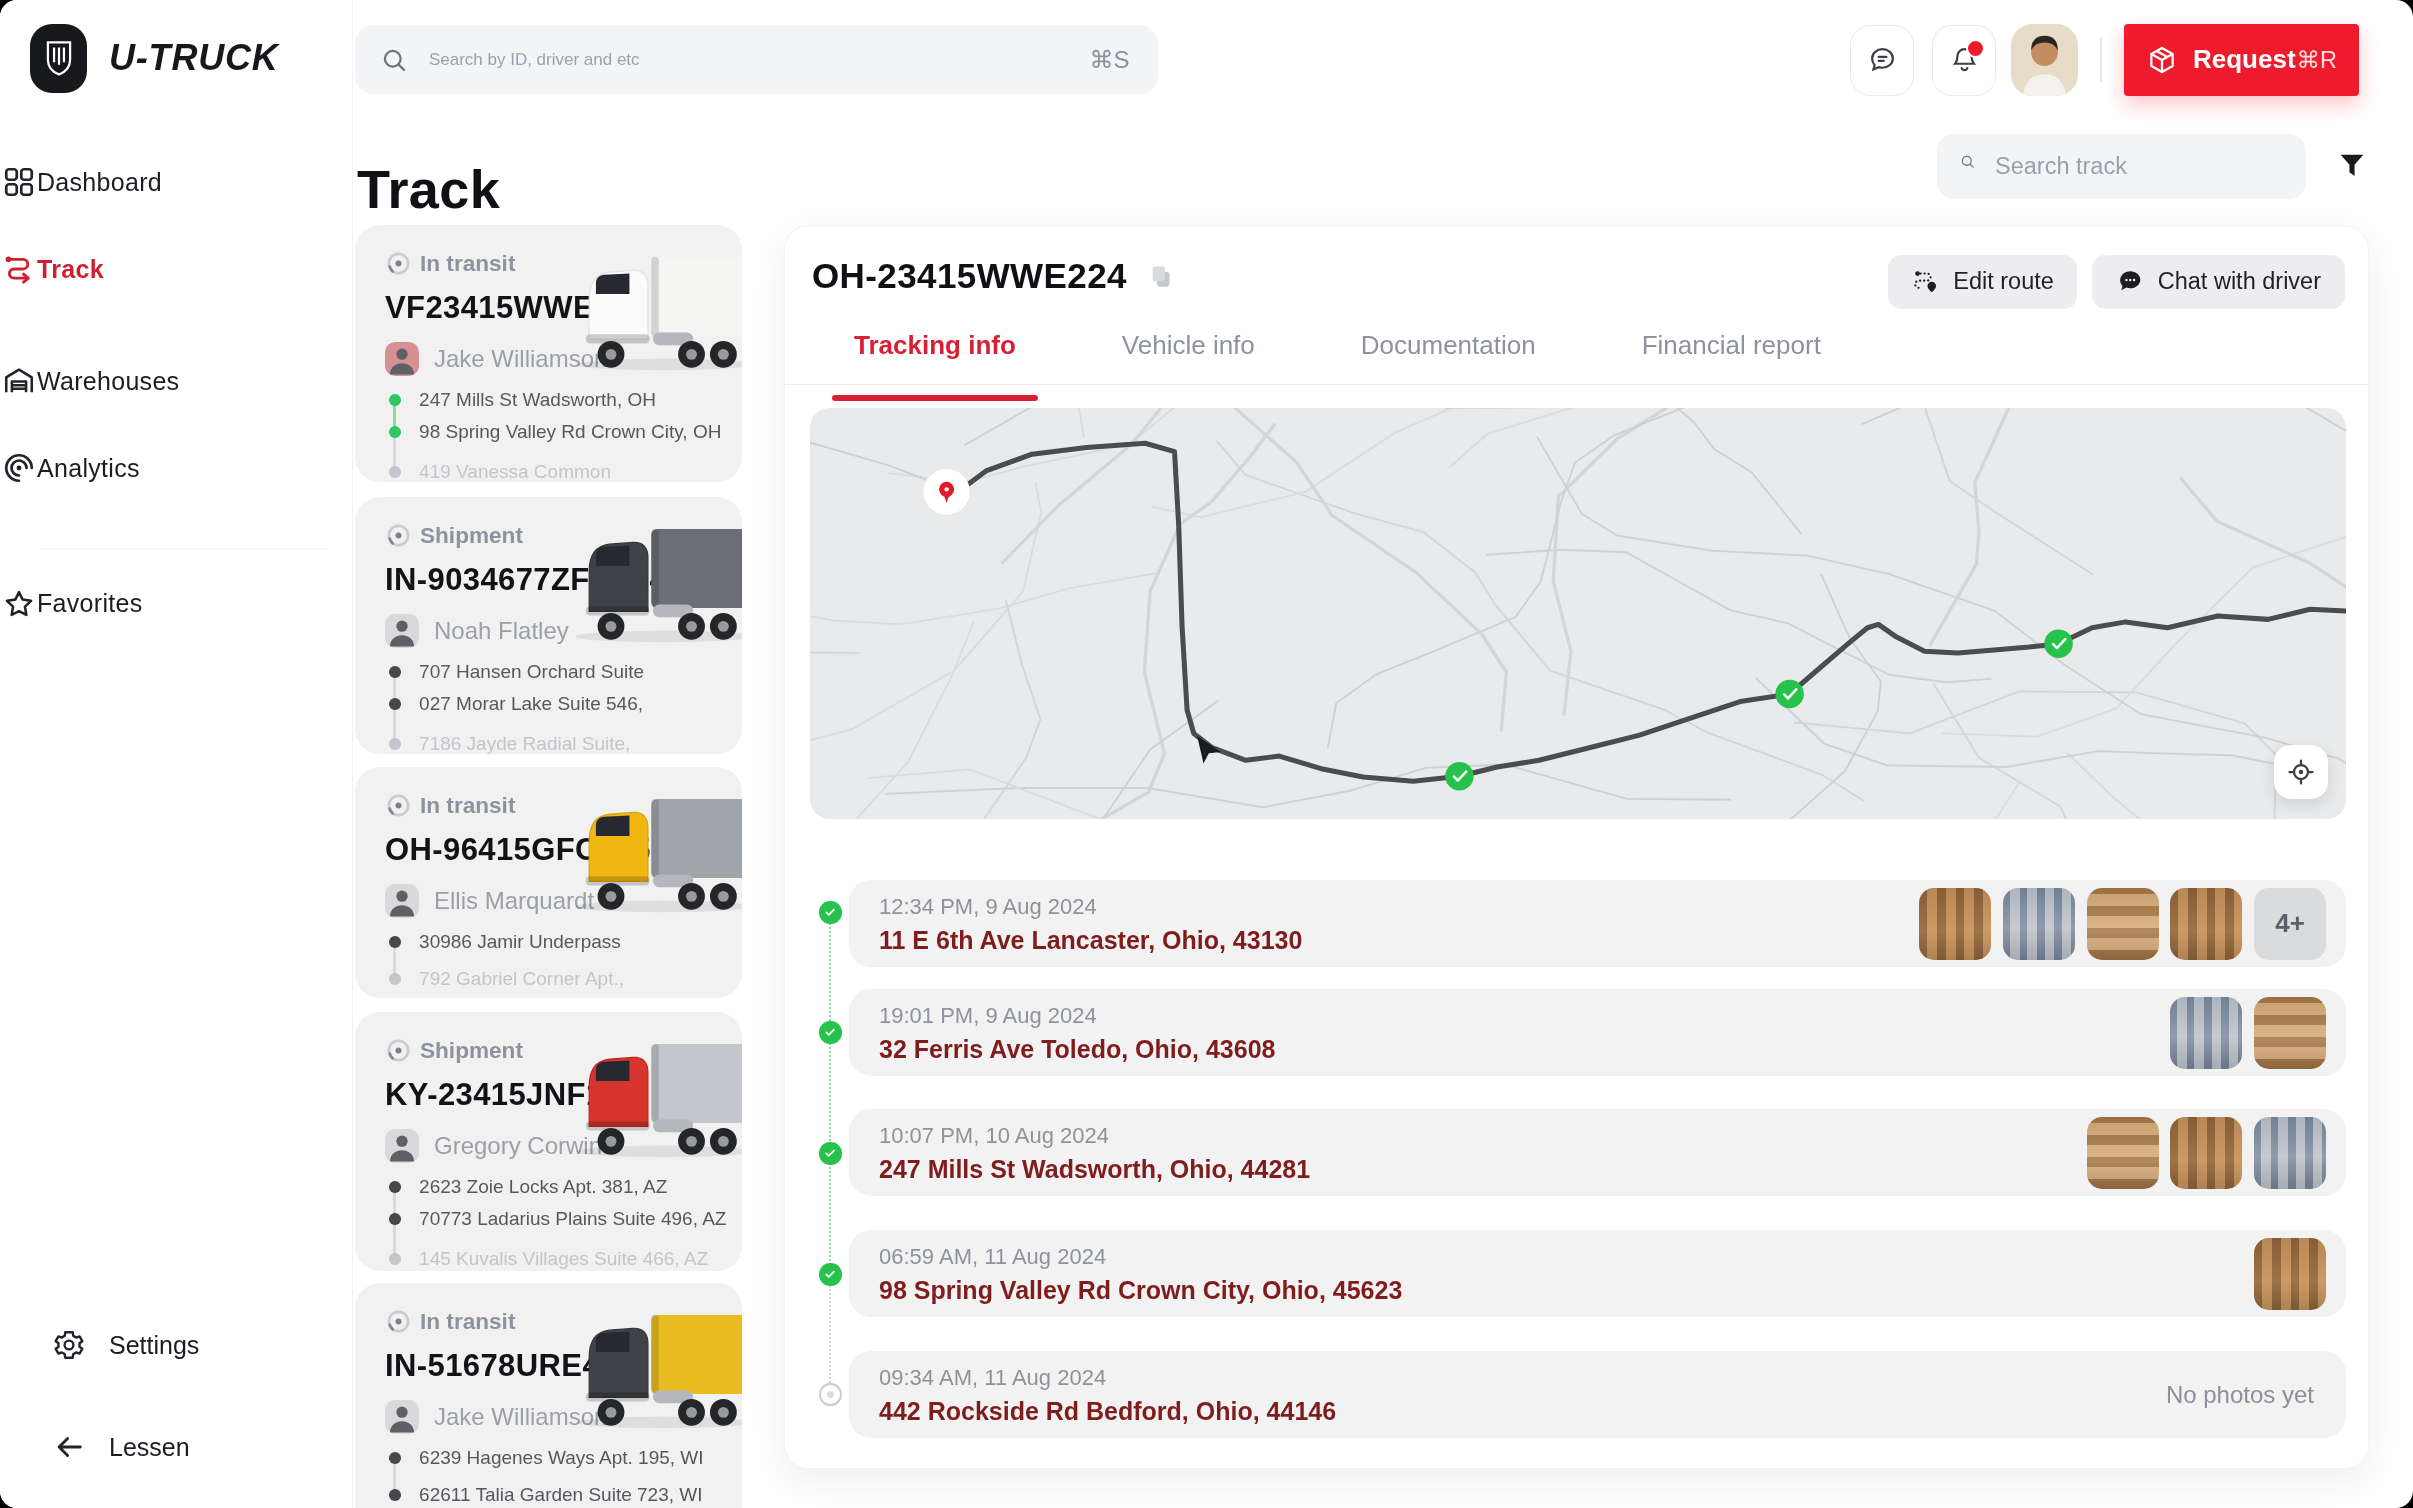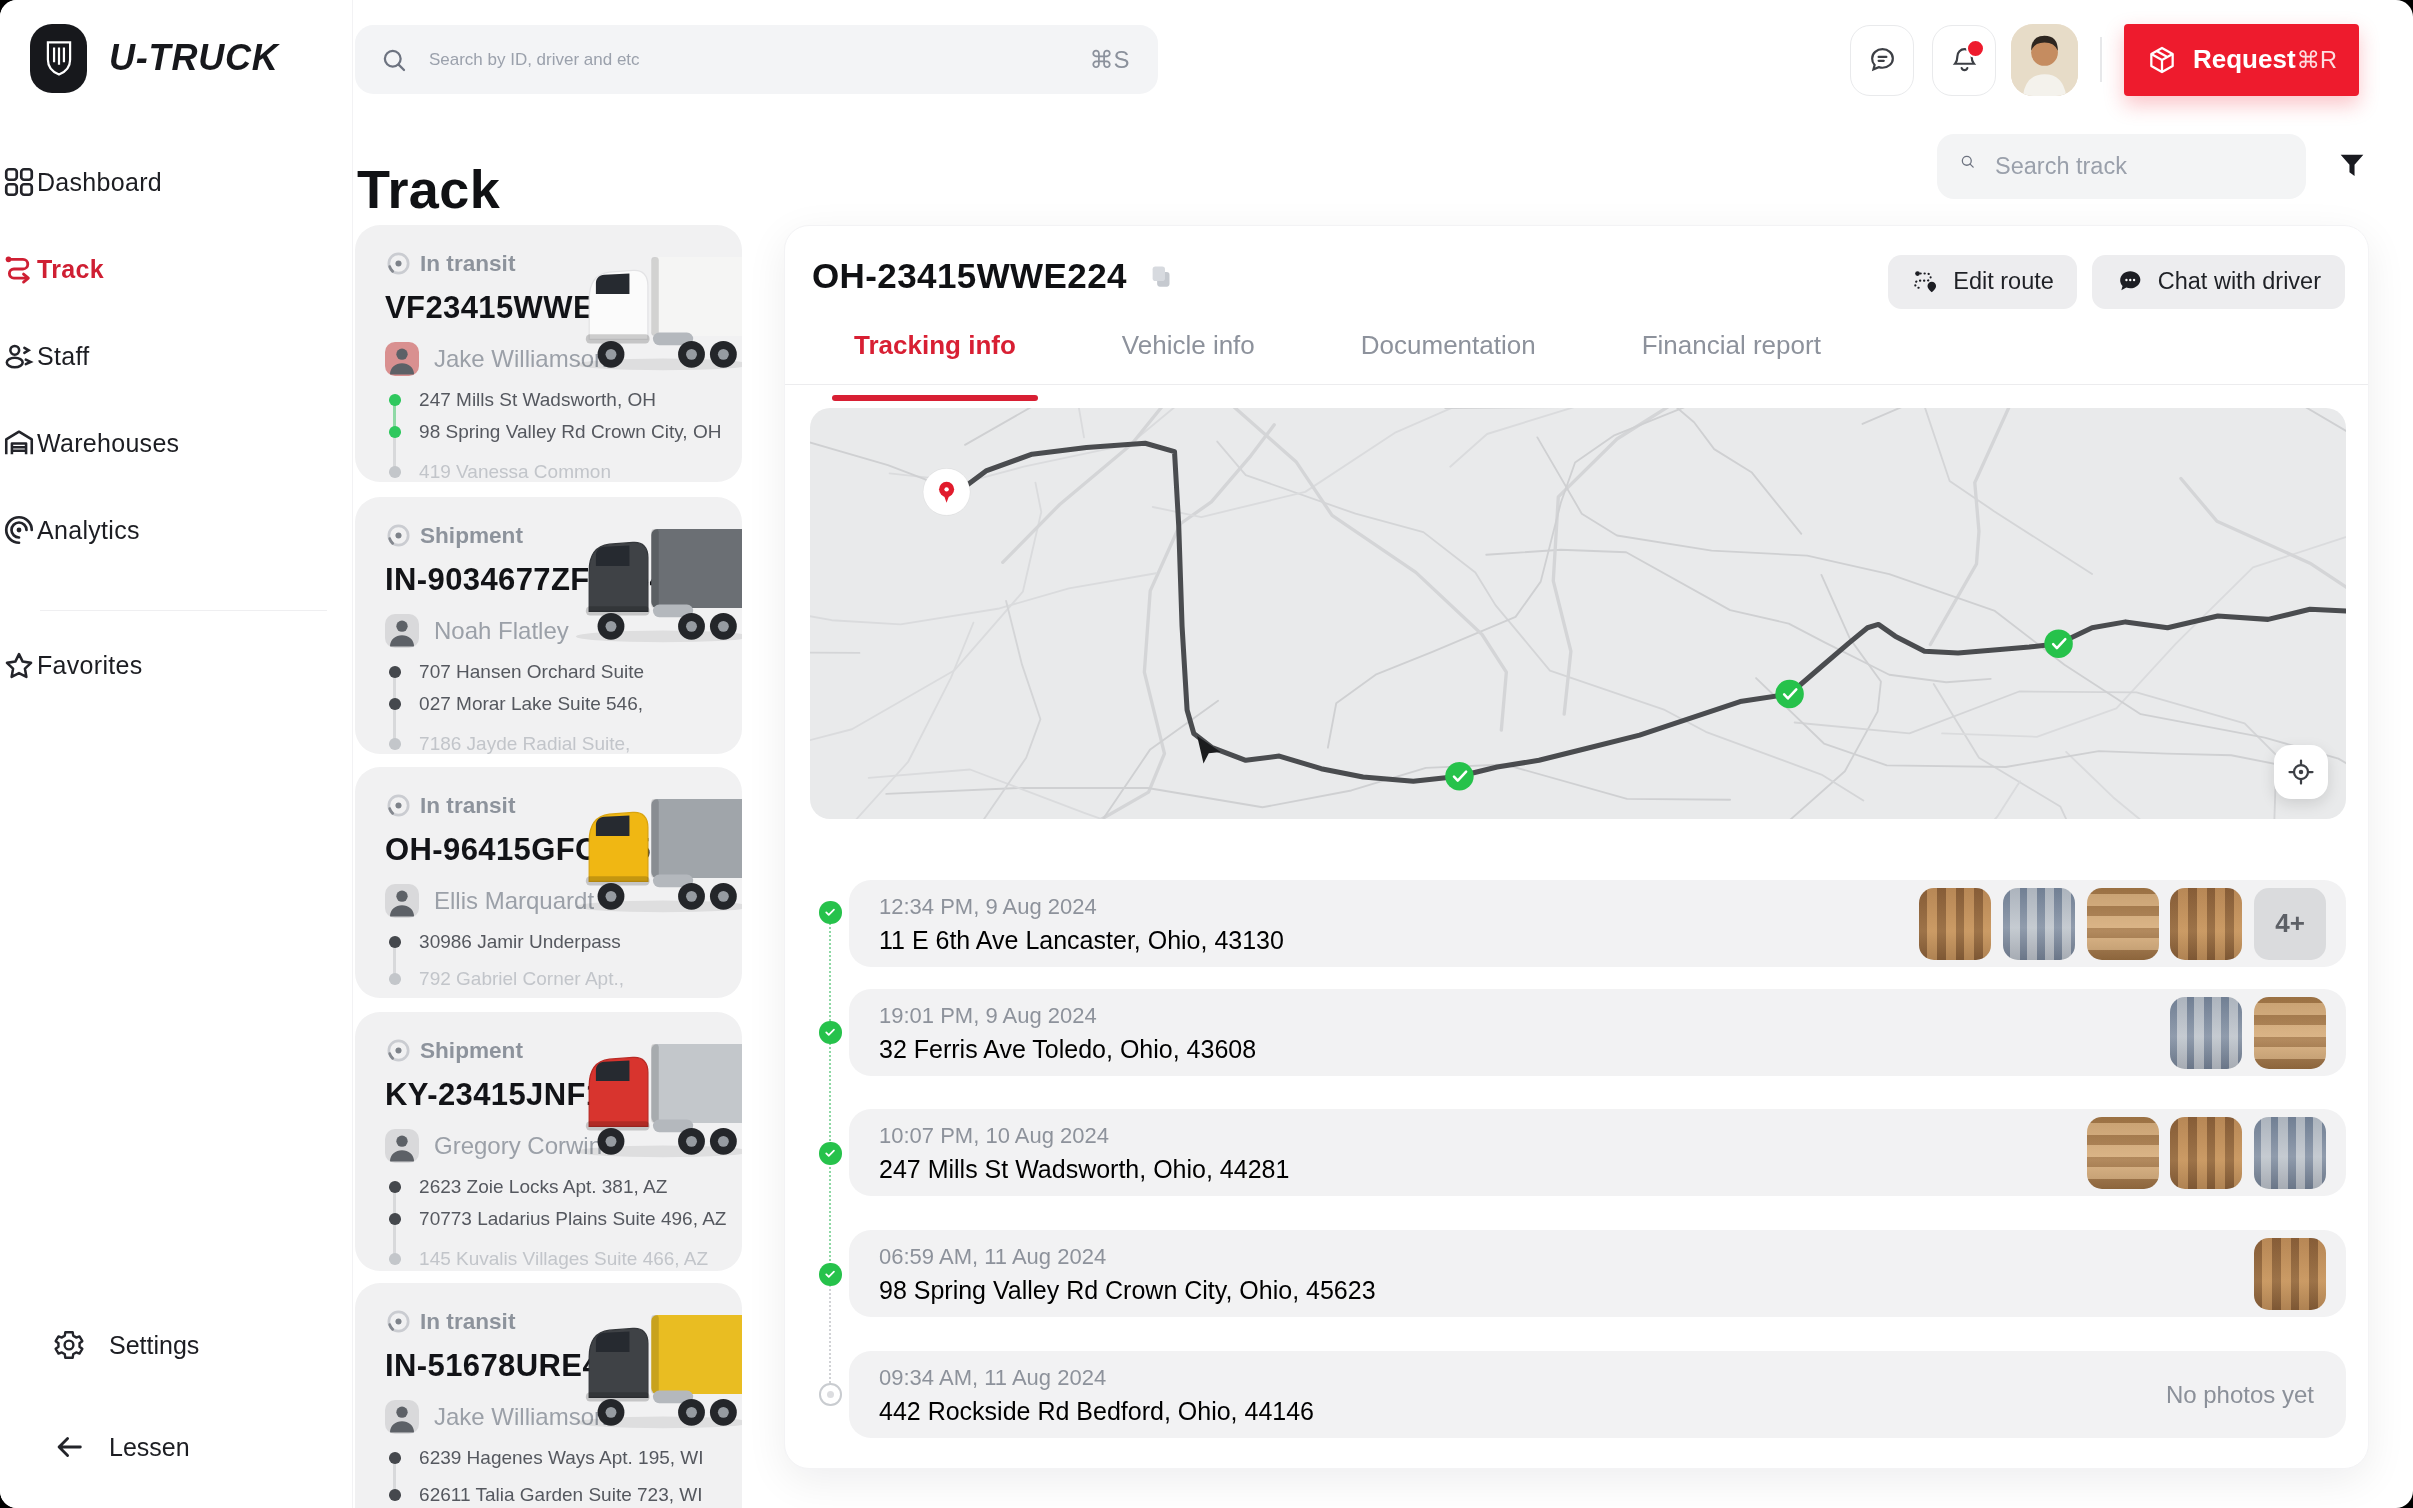--- a/index.html
+++ b/index.html
@@ -95,21 +95,21 @@
 
   .tl-connector{position:absolute;width:0;border-left:2.5px dotted #8ed8a4;}
   .tl-connector.gray{border-left-color:#d0d2d5;}
   .tl-bullet{position:absolute;left:34px;width:22.6px;height:22.6px;border-radius:50%;}
   .tl-bullet.done{background:#26c24b;display:flex;align-items:center;justify-content:center;}
   .tl-bullet.done svg{width:14.2px;height:14.2px;}
   .tl-bullet.pending{background:#fff;border:2.5px solid #c9ccd0;box-sizing:border-box;display:flex;align-items:center;justify-content:center;}
   .tl-bullet.pending i{width:7.5px;height:7.5px;border-radius:50%;background:#dcdde0;}
   .tl-row{position:absolute;left:64px;right:22px;height:87px;background:#f2f2f3;border-radius:22px;}
   .tl-time{position:absolute;left:30px;top:14.2px;font-size:22px;color:#8d929b;}
-  .tl-addr{position:absolute;left:30px;top:46px;font-size:25px;font-weight:400;color:#000000;text-align:center;}
+  .tl-addr{position:absolute;left:30px;top:46px;font-size:25px;font-weight:700;color:#7f1d1d;text-align:center;}
   .tl-photos{position:absolute;right:20px;top:7.5px;display:flex;gap:11.7px;}
   .thumb{width:72px;height:72px;border-radius:15px;cursor:pointer;}
   .ph-a{background:repeating-linear-gradient(90deg,rgba(104,62,26,.45) 0 8.4px,rgba(206,152,92,.5) 8.4px 18.4px),linear-gradient(180deg,#a0764f,#c89e6e 60%,#8f6c49);}
   .ph-b{background:repeating-linear-gradient(90deg,rgba(52,74,110,.4) 0 7.5px,rgba(190,196,205,.5) 7.5px 17px),linear-gradient(180deg,#9aa3ad,#cdd2d6 55%,#8e9399);}
   .ph-c{background:repeating-linear-gradient(0deg,rgba(120,78,36,.4) 0 10px,rgba(222,186,140,.5) 10px 22px),linear-gradient(180deg,#b18757,#d9b184 60%,#99744c);}
   .more-chip{width:72px;height:72px;border-radius:15px;background:#dadbdd;display:flex;align-items:center;justify-content:center;font-size:26px;font-weight:600;color:#5d6066;cursor:pointer;}
   .no-photos{position:absolute;right:32px;top:30px;font-size:24px;color:#8b9099;}
 </style>
 </head>
 <body>
@@ -143,30 +143,20 @@
           <span class="ic">
             <svg viewBox="0 0 24 24" fill="none" stroke="currentColor" stroke-width="2" stroke-linecap="round" stroke-linejoin="round">
               <circle cx="4.6" cy="5.2" r="2" fill="currentColor" stroke="none"></circle>
               <path d="M6.6,5.2h8.2a3.4,3.4 0 0 1 0,6.8H8.4a3.2,3.2 0 0 0 0,6.4h9.2"></path>
               <path d="M15.2,15.6l3.4,2.8-3.4,2.8" fill="none"></path>
             </svg>
           </span>
           <span class="lbl">Track</span>
         </div>
         <div class="nav-gap"></div>
-        <div class="nav-item">
-          <span class="ic">
-            <svg viewBox="0 0 24 24" fill="none" stroke="currentColor" stroke-width="1.8" stroke-linecap="round">
-              <circle cx="9" cy="8" r="3.1"></circle>
-              <ellipse cx="9" cy="16.6" rx="5.6" ry="3.4"></ellipse>
-              <path d="M15.8,6.2l3,1.8-3,1.8 M16.8,14.6l3.4,1.6-3.4,1.6"></path>
-            </svg>
-          </span>
-          <span class="lbl">Staff</span>
-        </div>
         <div class="nav-gap"></div>
         <div class="nav-item">
           <span class="ic">
             <svg viewBox="0 0 24 24" fill="none" stroke="currentColor" stroke-width="1.8" stroke-linejoin="round">
               <path d="M3,20V9.5L12,4l9,5.5V20"></path>
               <path d="M7,20v-7.6h10V20"></path>
               <path d="M7,15h10 M7,17.5h10"></path>
             </svg>
           </span>
           <span class="lbl">Warehouses</span>

